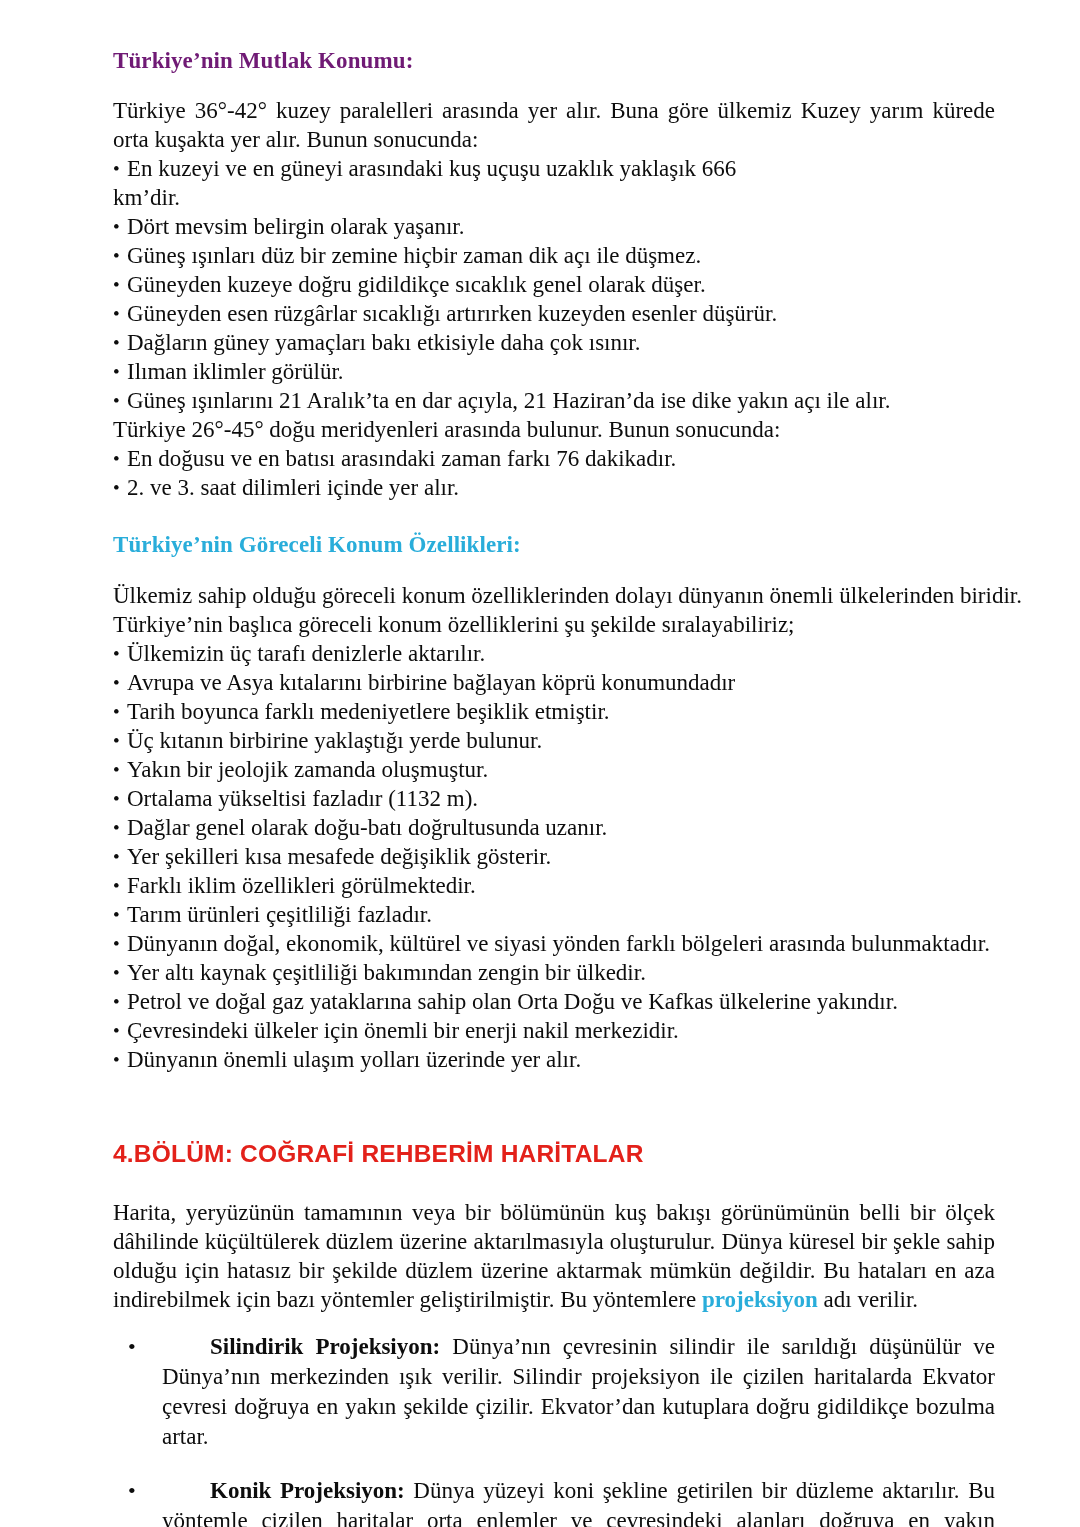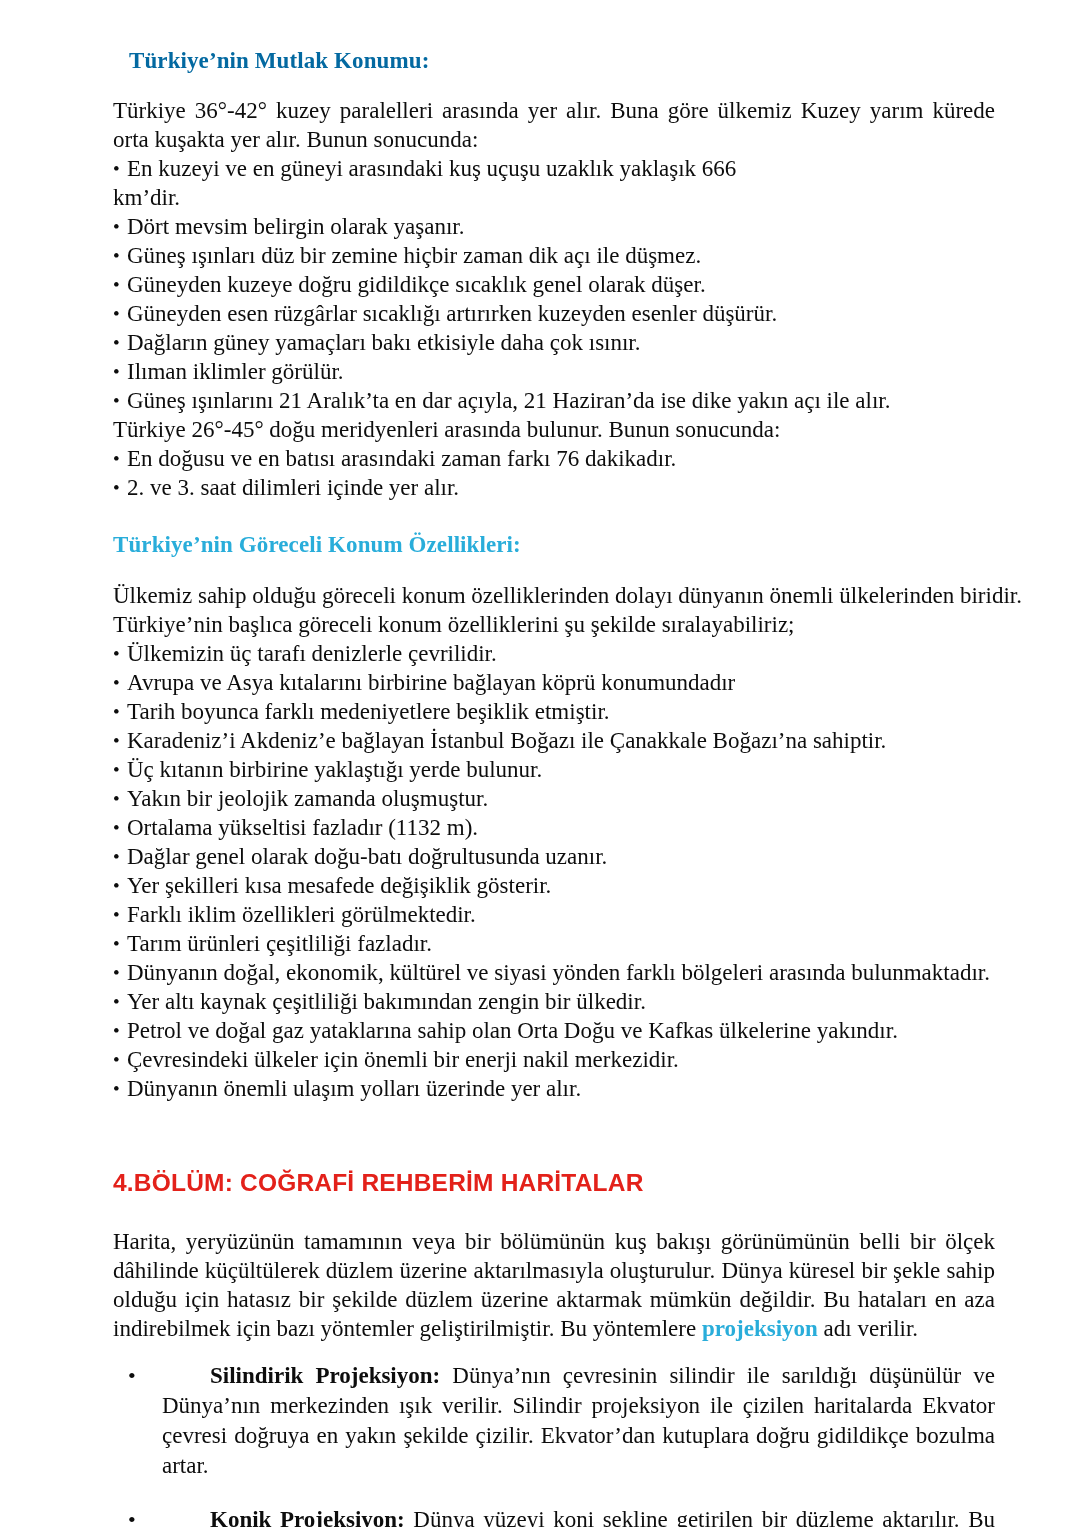--- a/index.html
+++ b/index.html
@@ -127,21 +127,21 @@
   }
 </style>
 </head>
 <body>
 
 <div class="page" style="color: rgb(13, 13, 13); background: rgb(255, 255, 255);">
   <div class="content">
 
     <div class="spacer-top"></div>
 
-    <h2 class="heading-accent" style="color: #0369a1; margin-left: 16px;">Türkiye’nin Mutlak Konumu:</h2>
+    <h2 class="heading-accent" style="color: #701a75;">Türkiye’nin Mutlak Konumu:</h2>
 
     <div class="gap-heading"></div>
 
     <p class="para">Türkiye 36°-42° kuzey paralelleri arasında yer alır. Buna göre ülkemiz Kuzey yarım kürede orta kuşakta yer alır. Bunun sonucunda:</p>
 
     <ul class="blist">
       <li>En kuzeyi ve en güneyi arasındaki kuş uçuşu uzaklık yaklaşık 666</li>
     </ul>
 
     <p class="line">km’dir.</p>
@@ -166,24 +166,23 @@
     <div class="gap-section"></div>
 
     <h2 class="heading-accent" style="color: rgb(41, 173, 218);">Türkiye’nin Göreceli Konum Özellikleri:</h2>
 
     <div class="gap-heading"></div>
 
     <p class="line">Ülkemiz sahip olduğu göreceli konum özelliklerinden dolayı dünyanın önemli ülkelerinden biridir.</p>
     <p class="line">Türkiye’nin başlıca göreceli konum özelliklerini şu şekilde sıralayabiliriz;</p>
 
     <ul class="blist">
-      <li>Ülkemizin üç tarafı denizlerle çevrilidir.</li>
+      <li>Ülkemizin üç tarafı denizlerle aktarılır.</li>
       <li>Avrupa ve Asya kıtalarını birbirine bağlayan köprü konumundadır</li>
       <li>Tarih boyunca farklı medeniyetlere beşiklik etmiştir.</li>
-      <li>Karadeniz’i Akdeniz’e bağlayan İstanbul Boğazı ile Çanakkale Boğazı’na sahiptir.</li>
       <li>Üç kıtanın birbirine yaklaştığı yerde bulunur.</li>
       <li>Yakın bir jeolojik zamanda oluşmuştur.</li>
       <li>Ortalama yükseltisi fazladır (1132 m).</li>
       <li>Dağlar genel olarak doğu-batı doğrultusunda uzanır.</li>
       <li>Yer şekilleri kısa mesafede değişiklik gösterir.</li>
       <li>Farklı iklim özellikleri görülmektedir.</li>
       <li>Tarım ürünleri çeşitliliği fazladır.</li>
       <li>Dünyanın doğal, ekonomik, kültürel ve siyasi yönden farklı bölgeleri arasında bulunmaktadır.</li>
       <li>Yer altı kaynak çeşitliliği bakımından zengin bir ülkedir.</li>
       <li>Petrol ve doğal gaz yataklarına sahip olan Orta Doğu ve Kafkas ülkelerine yakındır.</li>

